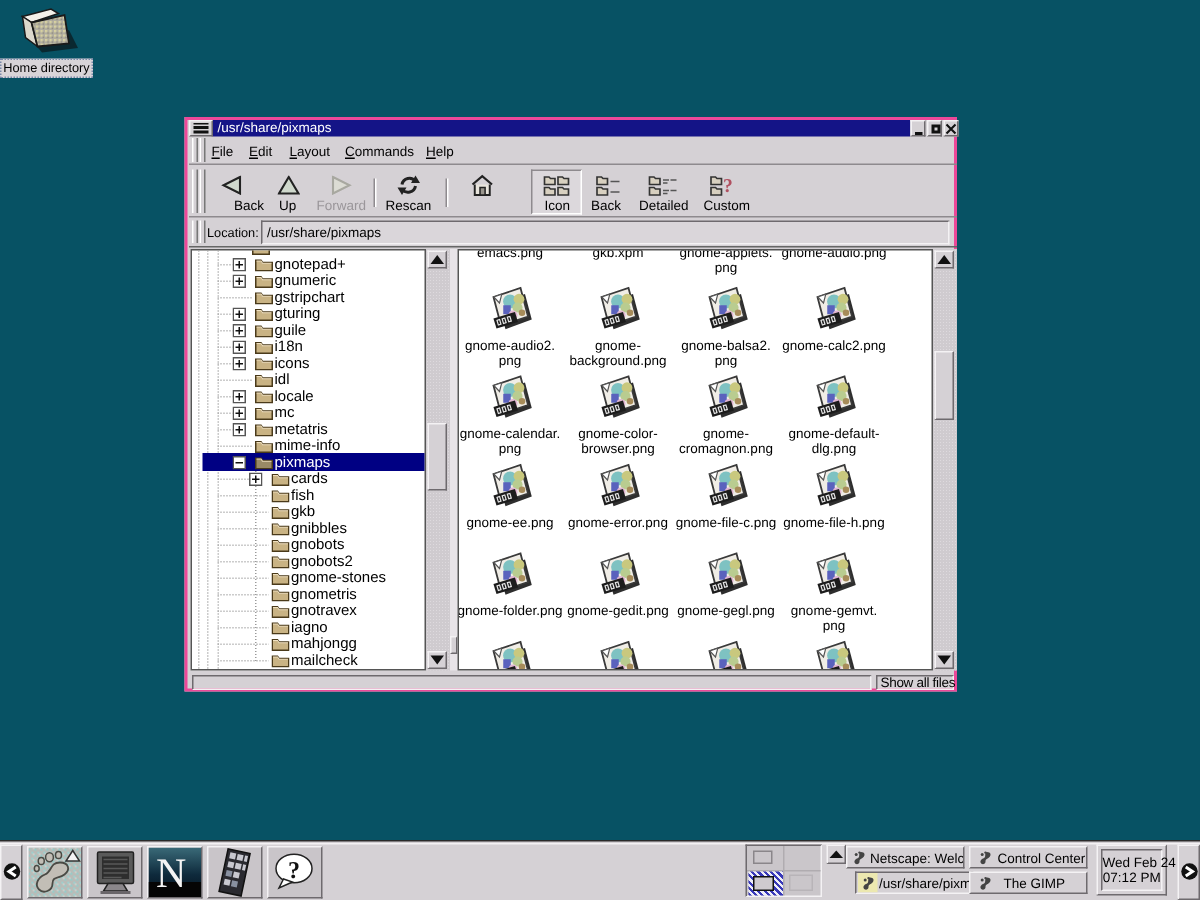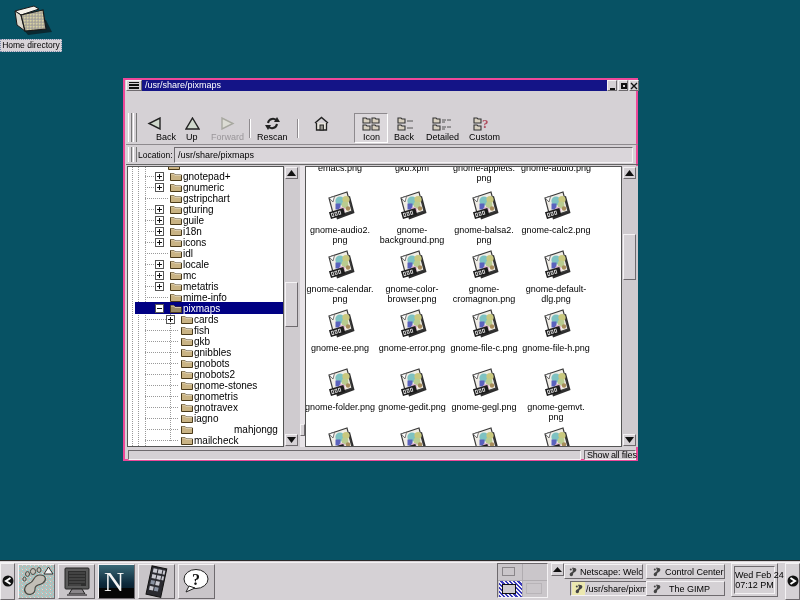--- a/index.html
+++ b/index.html
@@ -50,20 +50,29 @@
   </div>
   <div class="abs gray raised" style="left:493px;top:0px;width:10px;height:11px;">
      <div class="abs" style="left:2px;top:2px;width:6px;height:6px;border:2px solid #111;"></div>
   </div>
   <div class="abs gray raised" style="left:504px;top:0px;width:10px;height:11px;">
      <svg width="8" height="9" style="display:block;margin:0 auto;">
         <path d="M1,2 L7,8 M7,2 L1,8" stroke="#111" stroke-width="1.4"></path>
       </svg>
   </div>
 
+  <div class="abs" style="left:1px;top:11px;width:512px;height:19px;border-bottom:1px solid #8e8a8e;">
+    <div class="abs" style="left:2px;top:1px;width:4px;height:16px;border-left:1px solid #fff;border-right:1px solid #777;"></div>
+    <div class="abs" style="left:7px;top:1px;width:4px;height:16px;border-left:1px solid #fff;border-right:1px solid #777;"></div>
+    <div class="abs mtxt" style="left:15px;"><u>F</u>ile</div>
+    <div class="abs mtxt" style="left:40px;"><u>E</u>dit</div>
+    <div class="abs mtxt" style="left:67px;"><u>L</u>ayout</div>
+    <div class="abs mtxt" style="left:104px;"><u>C</u>ommands</div>
+    <div class="abs mtxt" style="left:158px;"><u>H</u>elp</div>
+  </div>
 
   <div class="abs" style="left:1px;top:31px;width:512px;height:34px;border-bottom:1px solid #8e8a8e;">
     <div class="abs" style="left:2px;top:2px;width:4px;height:29px;border-left:1px solid #fff;border-right:1px solid #777;"></div>
     <div class="abs" style="left:7px;top:2px;width:4px;height:29px;border-left:1px solid #fff;border-right:1px solid #777;"></div>
 
     <svg class="abs" style="left:21px;top:6px;" width="16" height="13">
         <polygon points="13,1 13,12 2,6.5" fill="#cfd8cc" stroke="#222" stroke-width="1.4"></polygon>
       </svg>
     <div class="abs txt9" style="left:18px;top:21px;padding-left:12px;">Back</div>
 
@@ -353,21 +362,21 @@
 <svg class="abs" style="left:53px;top:246px;" width="12" height="10" viewBox="0 0 12 10">
         <path d="M0.5,2.5 L4,2.5 L5,4 L11.5,4 L11.5,9.5 L0.5,9.5 Z" fill="#c9b384" stroke="#4a3a1a" stroke-width="1"></path>
         <path d="M1,3 L4,3 L5,4.5 L11,4.5" fill="none" stroke="#efe0c0" stroke-width="0.8"></path>
       </svg>
 <div class="abs" style="left:66px;top:246px;font-size:10px;line-height:11px;color:#000;">iagno</div>
 <div class="abs hdot" style="left:17px;top:262px;width:34px;"></div>
 <svg class="abs" style="left:53px;top:257px;" width="12" height="10" viewBox="0 0 12 10">
         <path d="M0.5,2.5 L4,2.5 L5,4 L11.5,4 L11.5,9.5 L0.5,9.5 Z" fill="#c9b384" stroke="#4a3a1a" stroke-width="1"></path>
         <path d="M1,3 L4,3 L5,4.5 L11,4.5" fill="none" stroke="#efe0c0" stroke-width="0.8"></path>
       </svg>
-<div class="abs" style="left:66px;top:257px;font-size:10px;line-height:11px;color:#000;padding-left:40px;">mahjongg</div>
+<div class="abs" style="left:66px;top:257px;font-size:10px;line-height:11px;color:#000;">mahjongg</div>
 <div class="abs hdot" style="left:17px;top:273px;width:34px;"></div>
 <svg class="abs" style="left:53px;top:268px;" width="12" height="10" viewBox="0 0 12 10">
         <path d="M0.5,2.5 L4,2.5 L5,4 L11.5,4 L11.5,9.5 L0.5,9.5 Z" fill="#c9b384" stroke="#4a3a1a" stroke-width="1"></path>
         <path d="M1,3 L4,3 L5,4.5 L11,4.5" fill="none" stroke="#efe0c0" stroke-width="0.8"></path>
       </svg>
 <div class="abs" style="left:66px;top:268px;font-size:10px;line-height:11px;color:#000;">mailcheck</div>
 </div>
 
   <div class="abs" style="left:159px;top:86px;width:16px;height:281px;background:#cfcbcf;background-image:radial-gradient(#dedade 30%, transparent 30%);background-size:2px 2px;">
     <div class="abs gray raised" style="left:1px;top:1px;width:13px;height:12px;">

